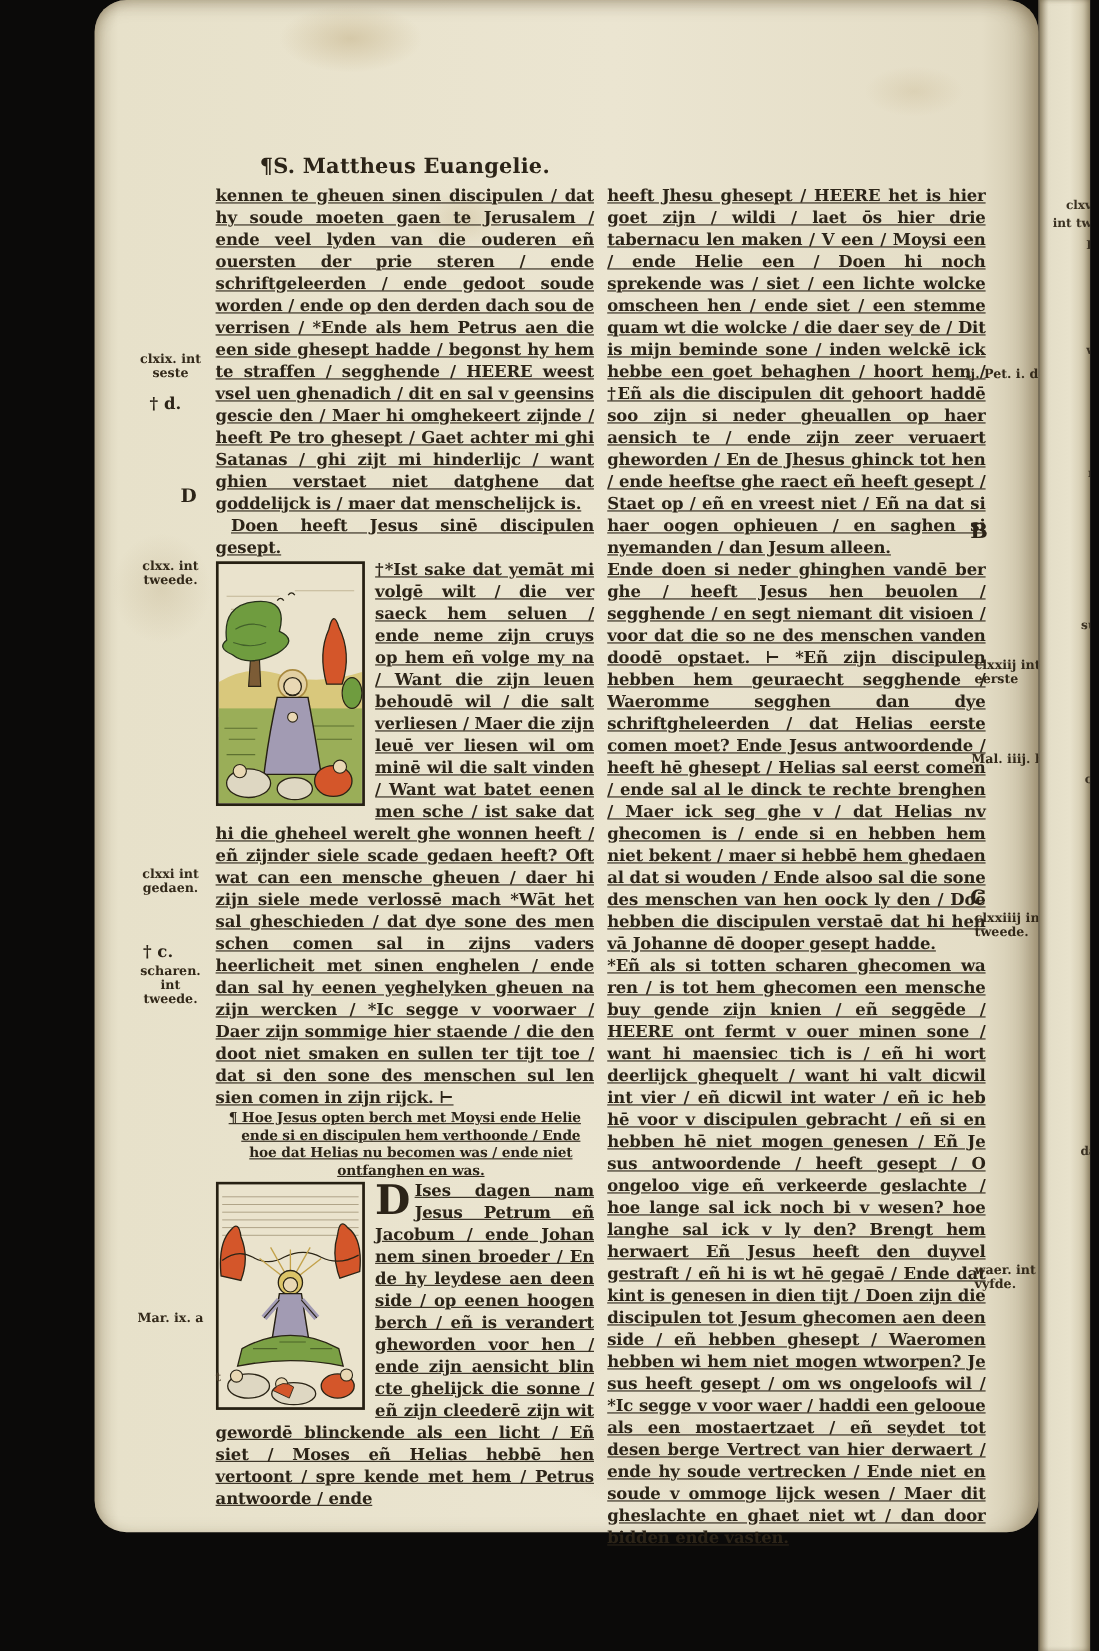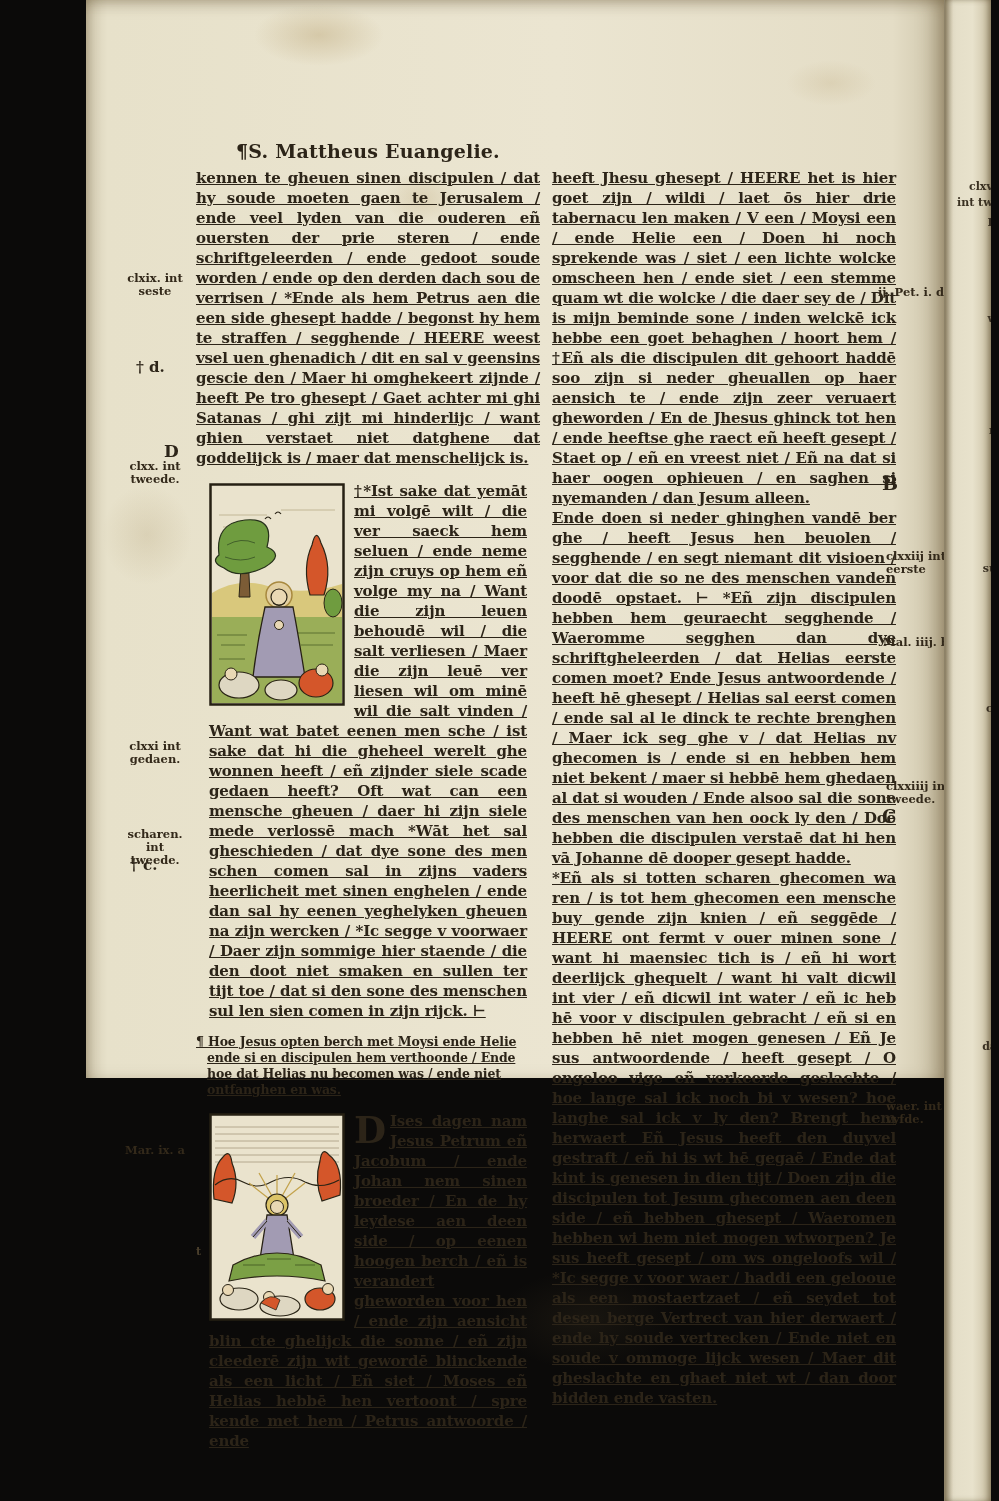--- a/index.html
+++ b/index.html
@@ -3,25 +3,26 @@
 <meta charset="utf-8">
 <style>
   html,body{margin:0;padding:0;}
   body{
     width:999px;height:1501px;position:relative;overflow:hidden;
     background:#0b0a09;
     font-family:"DejaVu Serif", serif;
   }
   
   .page-main{
-    position:absolute;left:86px;top:0;width:858px;height:1078px;
+    position:absolute;left:86px;top:0;width:858px;height:1393px;
     background:linear-gradient(90deg,#d3cbb2 0,#e7e1ca 2.5%,#ebe5d1 55%,#e4ddc6 94%,#cdc4a9 100%);
     box-shadow:inset -16px 0 20px -10px rgba(90,70,35,.5),
                inset 10px 0 14px -10px rgba(90,70,35,.45),
                inset 0 14px 16px -12px rgba(80,60,30,.35);
+    border-radius:29px;
   }
   .page-sliver{
     position:absolute;left:944px;top:0;width:46px;height:1501px;overflow:hidden;
     background:linear-gradient(90deg,#b7ad92 0,#e4decz 0, #e4dec8 18%,#e8e2cc 60%,#c9bfa2 100%);
     background:linear-gradient(90deg,#b7ad92 0,#e4dec8 18%,#e8e2cc 60%,#c9bfa2 100%);
     border-left:1px solid #8d8268;
     box-shadow:inset 5px 0 7px -3px rgba(70,55,25,.55), inset -5px 0 7px -3px rgba(70,55,25,.6);
   }
   .edge-frag{
     position:absolute;right:-6px;width:40px;text-align:right;
@@ -40,35 +41,35 @@
     font:700 19px/22px "DejaVu Serif",serif;color:#2c2418;
     letter-spacing:.2px;white-space:nowrap;
   }
   .col{
     position:absolute;top:168px;width:344px;color:#2c2418;
     font:700 15px/20px "DejaVu Serif",serif;text-align:justify;
     letter-spacing:-.15px;
     text-decoration:underline;
   }
   .col p{margin:0;}
-  .body-par{margin:13px;}
+  .body-par{margin:0;}
   .intro{text-indent:14px;}
   .caption{
     font:700 12.5px/16px "DejaVu Serif",serif;margin-top:5px;
-    padding-left:11px;text-indent:-11px;text-align:left;clear:none;
+    padding-left:11px;text-indent:-11px;text-align:center;clear:none;
   }
   .chapline{position:relative;text-align:center;font:700 15px/22px "DejaVu Serif",serif;margin:3px 0 2px;}
   .chapcross{position:absolute;right:8px;top:0;}
   .dropcap{float:left;font:700 37px/36px "DejaVu Serif",serif;padding:1px 4px 0 0;}
   .woodcut{float:left;margin:2px 9px 3px 0;}
   .endnote-t{position:absolute;left:110px;top:1246px;font:700 11px/12px "DejaVu Serif",serif;color:#4a3f2c;}
   
   .mnote{
     position:absolute;color:#33291a;
-    font:700 11.5px/13px "DejaVu Serif",serif;text-align:center;
+    font:700 11.5px/13px "DejaVu Serif",serif;text-align:center;margin-top:48px;
   }
   .mnote.l{left:34px;width:70px;}
   .mnote.r{width:72px;text-align:left;}
   .ornament{position:absolute;color:#2c2418;font-family:"DejaVu Serif",serif;font-weight:700;}
   .crossnote{position:absolute;color:#2c2418;font:700 15px/15px "DejaVu Serif",serif;}
 </style>
 </head>
 <body>
 
 <div class="page-main">
@@ -76,20 +77,21 @@
   <div class="stain s1"></div>
   <div class="stain s2"></div>
   <div class="stain s3"></div>
   <div class="stain s4"></div>
   <div class="stain s5"></div>
 
   <div class="hdr" style="left:110px;top:140px;">¶S. Mattheus Euangelie.</div>
 
   <div class="col" style="left:110px;">
     <p class="body-par">kennen te gheuen sinen discipulen / dat hy soude moeten gaen te Jerusalem / ende veel lyden van die ouderen eñ ouersten der prie steren / ende schriftgeleerden / ende gedoot soude worden / ende op den derden dach sou de verrisen / *Ende als hem Petrus aen die een side ghesept hadde / begonst hy hem te straffen / segghende / HEERE weest vsel uen ghenadich / dit en sal v geensins gescie den / Maer hi omghekeert zijnde / heeft Pe tro ghesept / Gaet achter mi ghi Satanas / ghi zijt mi hinderlijc / want ghien verstaet niet datghene dat goddelijck is / maer dat menschelijck is.</p>
+    <p class="body-par intro">Doen heeft Jesus sinē discipulen gesept.</p>
 
     <div class="body-par">
       <div class="woodcut">
         <svg width="136" height="223" viewBox="0 0 136 223">
           <rect x="1.5" y="1.5" width="133" height="220" fill="#eae3cd" stroke="#262013" stroke-width="2.5"></rect>
           <path d="M10 32 H58 M72 27 H126 M14 44 H48" stroke="#c2b796" stroke-width="1" fill="none"></path>
           <path d="M56 36 q3 -4 6 0 M66 31 q3 -4 6 0" stroke="#2a2416" stroke-width="1.2" fill="none"></path>
           <path d="M3 110 Q30 93 62 104 Q96 113 133 101 V142 H3 Z" fill="#d9c87c"></path>
           <rect x="3" y="134" width="130" height="86" fill="#9aae58"></rect>
           <path d="M8 152 h30 M12 162 h24 M86 150 h40 M92 162 h32 M10 176 h26" stroke="#5d7030" stroke-width="1" fill="none"></path>

